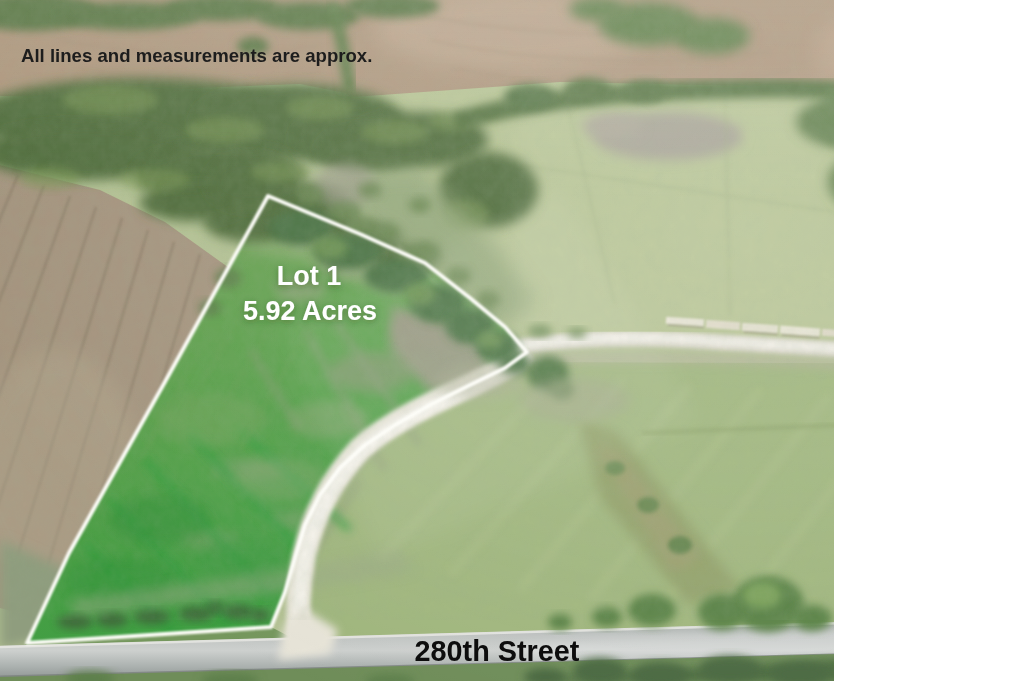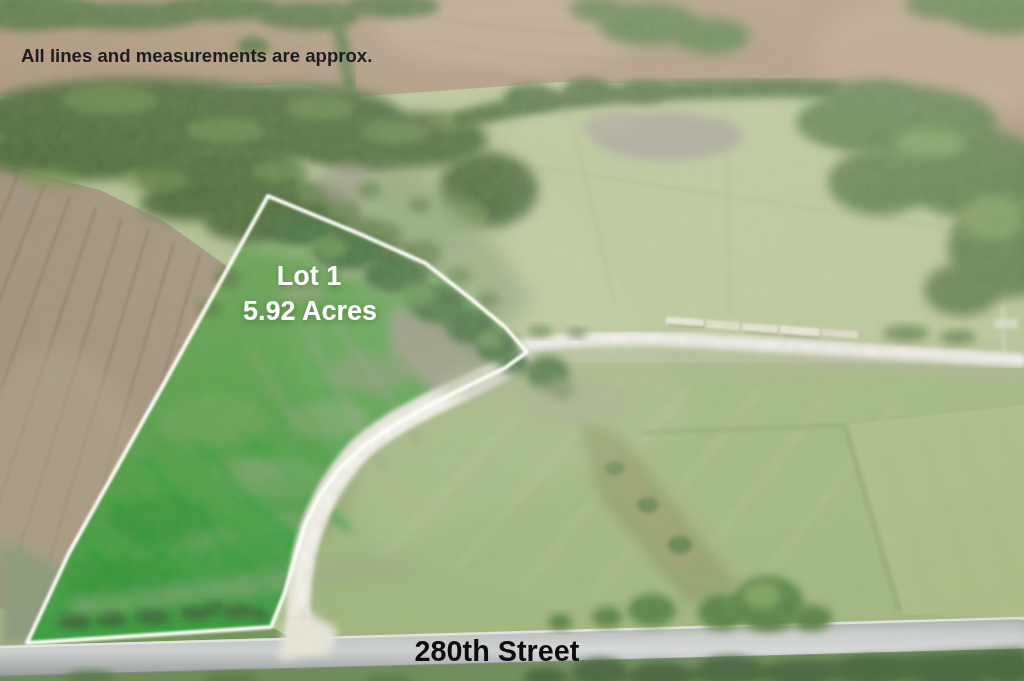--- a/index.html
+++ b/index.html
@@ -1,16 +1,16 @@
 <!DOCTYPE html>
 <html><head>
 <meta charset="utf-8">
 <style>
   html,body{margin:0;padding:0;}
-  #stage{position:relative;width:1024px;height:681px;overflow:hidden;font-family:"Liberation Sans",sans-serif;background:#b3c193;}
+  #stage{position:relative;width:834px;height:681px;overflow:hidden;font-family:"Liberation Sans",sans-serif;background:#b3c193;}
   svg{display:block;}
 </style>
 </head>
 <body>
 <div id="stage">
 <svg width="1024" height="681" viewBox="0 0 1024 681">
 <defs>
   <filter id="b1" x="-30%" y="-30%" width="160%" height="160%">
           <feGaussianBlur stdDeviation="1.1"></feGaussianBlur>
         </filter>

